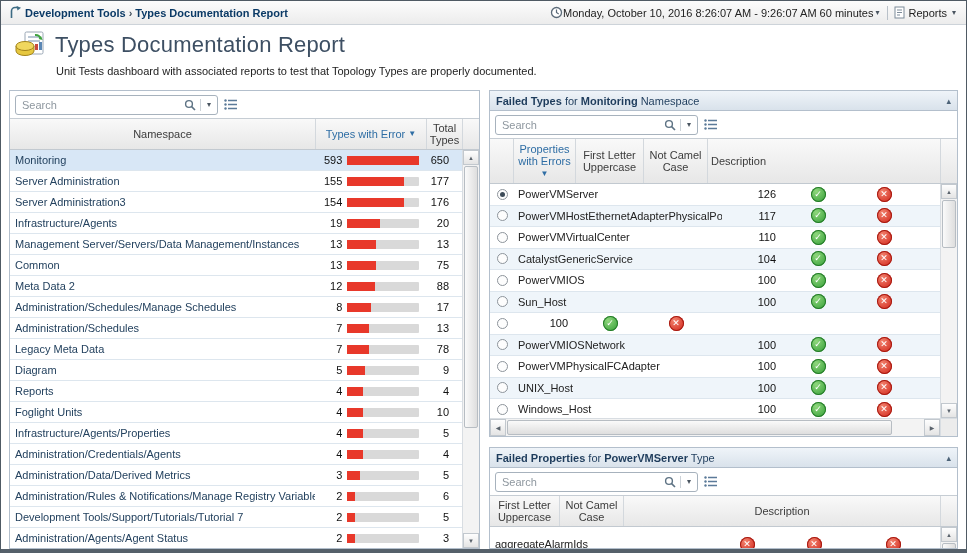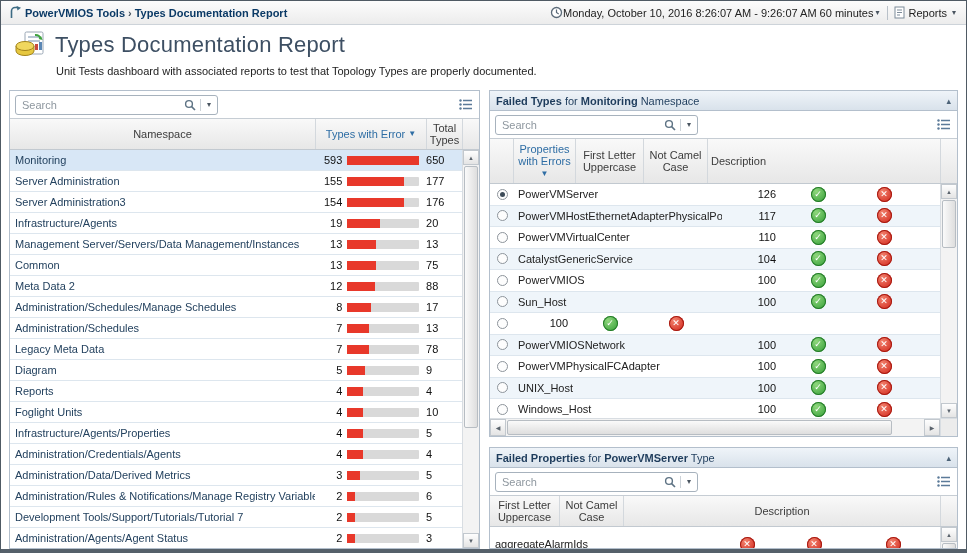--- a/index.html
+++ b/index.html
@@ -30,21 +30,21 @@
   .left-panel{width:471px;}
   .right-col{flex:1;min-width:0;display:flex;flex-direction:column;gap:10px;}
   .pane-types{height:347px;flex:0 0 347px;}
   .pane-props{flex:1;}
 
   .phead{flex:0 0 19px;display:flex;align-items:center;padding:0 6px;
          background:linear-gradient(#eff4f9,#d9e2eb);border-bottom:1px solid #b3bfcc;color:#1e3c5c;white-space:pre;}
   .phead .b{font-weight:bold;}
   .collapse{margin-left:auto;font-size:9px;color:#4d6378;cursor:pointer;}
 
-  .toolrow{flex:0 0 27px;display:flex;align-items:center;justify-content:space-between;gap:6px;padding:0 5px;}
+  .toolrow{flex:0 0 27px;display:flex;align-items:center;justify-content:flex-start;gap:6px;padding:0 5px;}
   .search{display:flex;align-items:center;width:203px;height:20px;border:1px solid #a7b2bd;border-radius:3px;
           background:#fff;padding:0 4px;box-sizing:border-box;}
   .search input{flex:1;min-width:0;border:0;outline:0;font:11px "Liberation Sans",sans-serif;color:#333;background:transparent;}
   .search input::placeholder{color:#8e979f;}
   .s-div{width:1px;height:12px;background:#ccd2d8;margin:0 4px;}
   .mag,.customizer{display:flex;align-items:center;}
   .customizer{cursor:pointer;}
 
   
   .thead{display:flex;background:linear-gradient(#f9f9f9,#e7e7e7);border-top:1px solid #c6cdd4;
@@ -65,21 +65,21 @@
   
   .ns-head{flex:0 0 30px;}
   .h-ns{width:306px;}  .h-err{width:111px;}  .h-tot{width:36px;justify-content:center;}
   .ns-row{height:21px;}
   .ns-row.sel{background:#d8e7f6;}
   .c-ns{width:306px;padding-left:5px;color:#24425f;}
   .c-err{width:111px;display:flex;align-items:center;}
   .num{width:27px;text-align:right;margin-right:5px;color:#111;}
   .bar{flex:1;height:9px;background:#d9d9d9;margin-right:7px;position:relative;border-radius:1px;}
   .fill{position:absolute;left:0;top:0;bottom:0;background:#e8382a;}
-  .c-tot{width:36px;text-align:left;padding-right:3px;color:#111;}
+  .c-tot{width:36px;text-align:right;padding-right:13px;color:#111;}
 
   
   .types-head{flex:0 0 44px;}
   .h-radio{width:24px;} .h-type{width:208px;} .h-perr{width:62px;} .h-flu{width:68px;} .h-ncc{width:64px;}
   .h-desc{flex:1;justify-content:flex-start;padding-left:3px;overflow:hidden;white-space:nowrap;}
   .t-row{height:21.5px;}
   .t-row.alt{background:#eff5fa;}
   .c-radio{width:24px;display:flex;justify-content:center;}
   .c-type{width:208px;padding-left:4px;color:#222;}
   .c-perr{width:62px;text-align:right;padding-right:8px;color:#111;}
@@ -124,21 +124,21 @@
 
 <div class="app">
 
   <div class="topbar">
     <span class="tb-icon">
       <svg width="13" height="13" viewBox="0 0 13 13">
           <path d="M2.5 12 V5 a3.5 3.5 0 0 1 3.5-3.5 h3" fill="none" stroke="#3d6b84" stroke-width="1.6"></path>
           <path d="M7.5 0 L12 1.8 8.5 4.6 Z" fill="#3d6b84"></path>
         </svg>
     </span>
-    <span class="crumb">PowerVMIOS Tools</span>
+    <span class="crumb">Development Tools</span>
     <span class="crumb-sep">›</span>
     <span class="crumb">Types Documentation Report</span>
 
     <div class="top-right">
       <span class="tb-icon">
         <svg width="13" height="13" viewBox="0 0 13 13">
             <circle cx="6.5" cy="6.5" r="5" fill="#fff" stroke="#5c6b79" stroke-width="1.3"></circle>
             <path d="M6.5 3.5 v3 l2.2 1.4" stroke="#5c6b79" stroke-width="1.2" fill="none"></path>
           </svg>
       </span>

